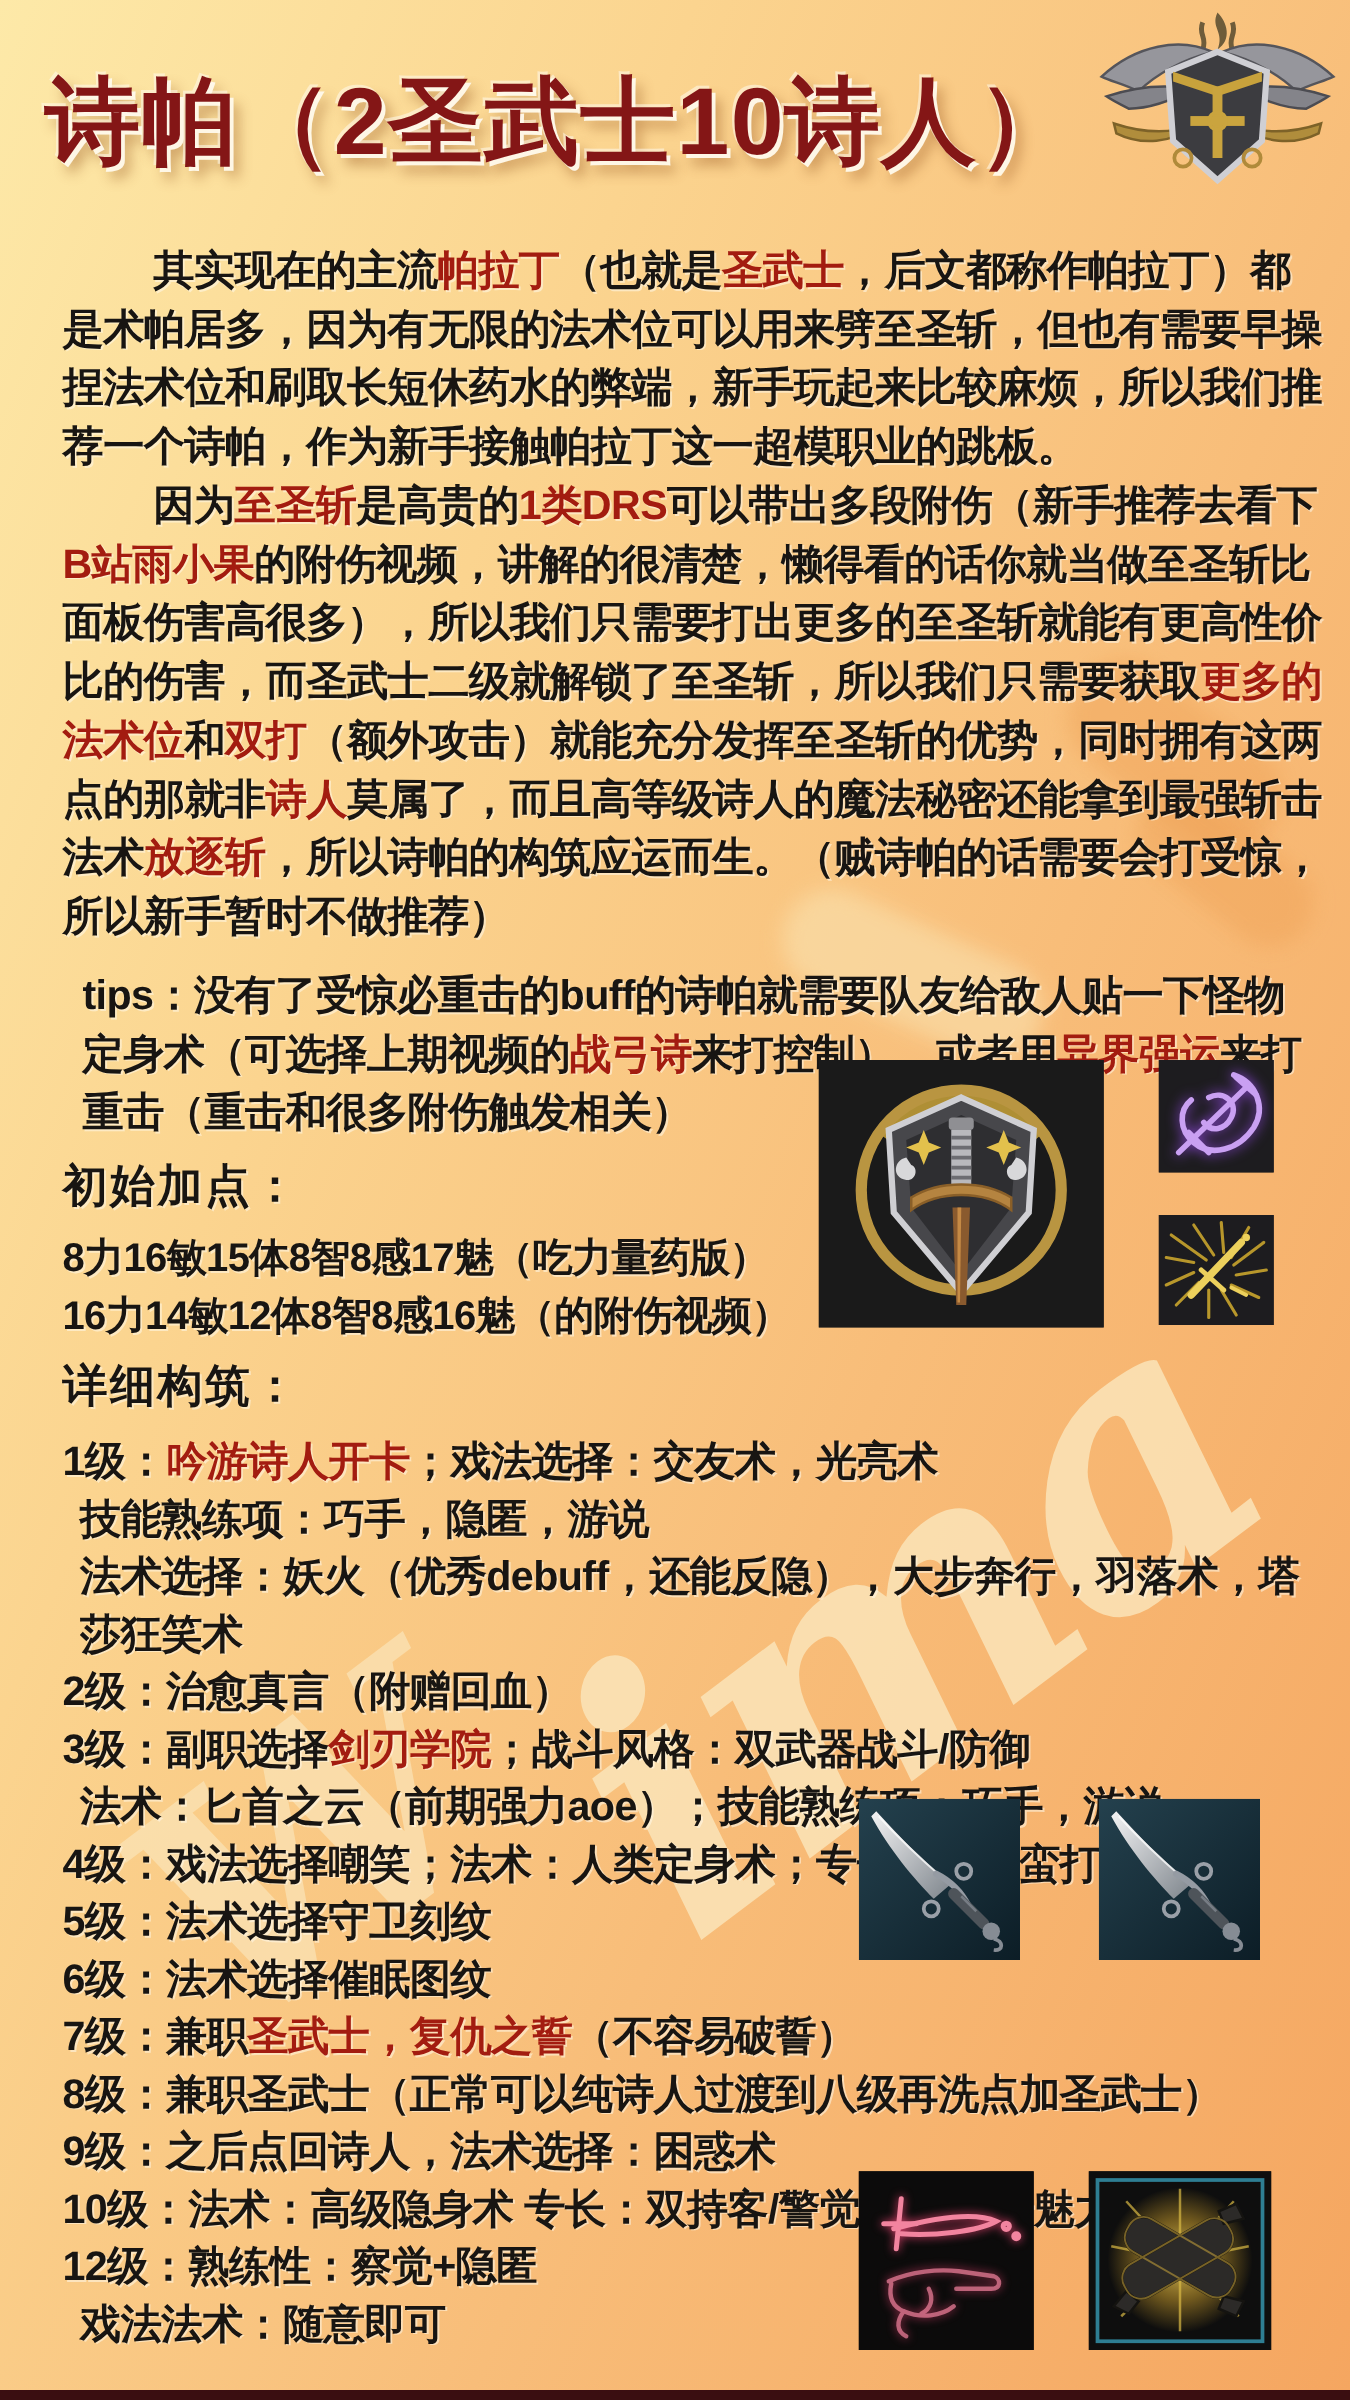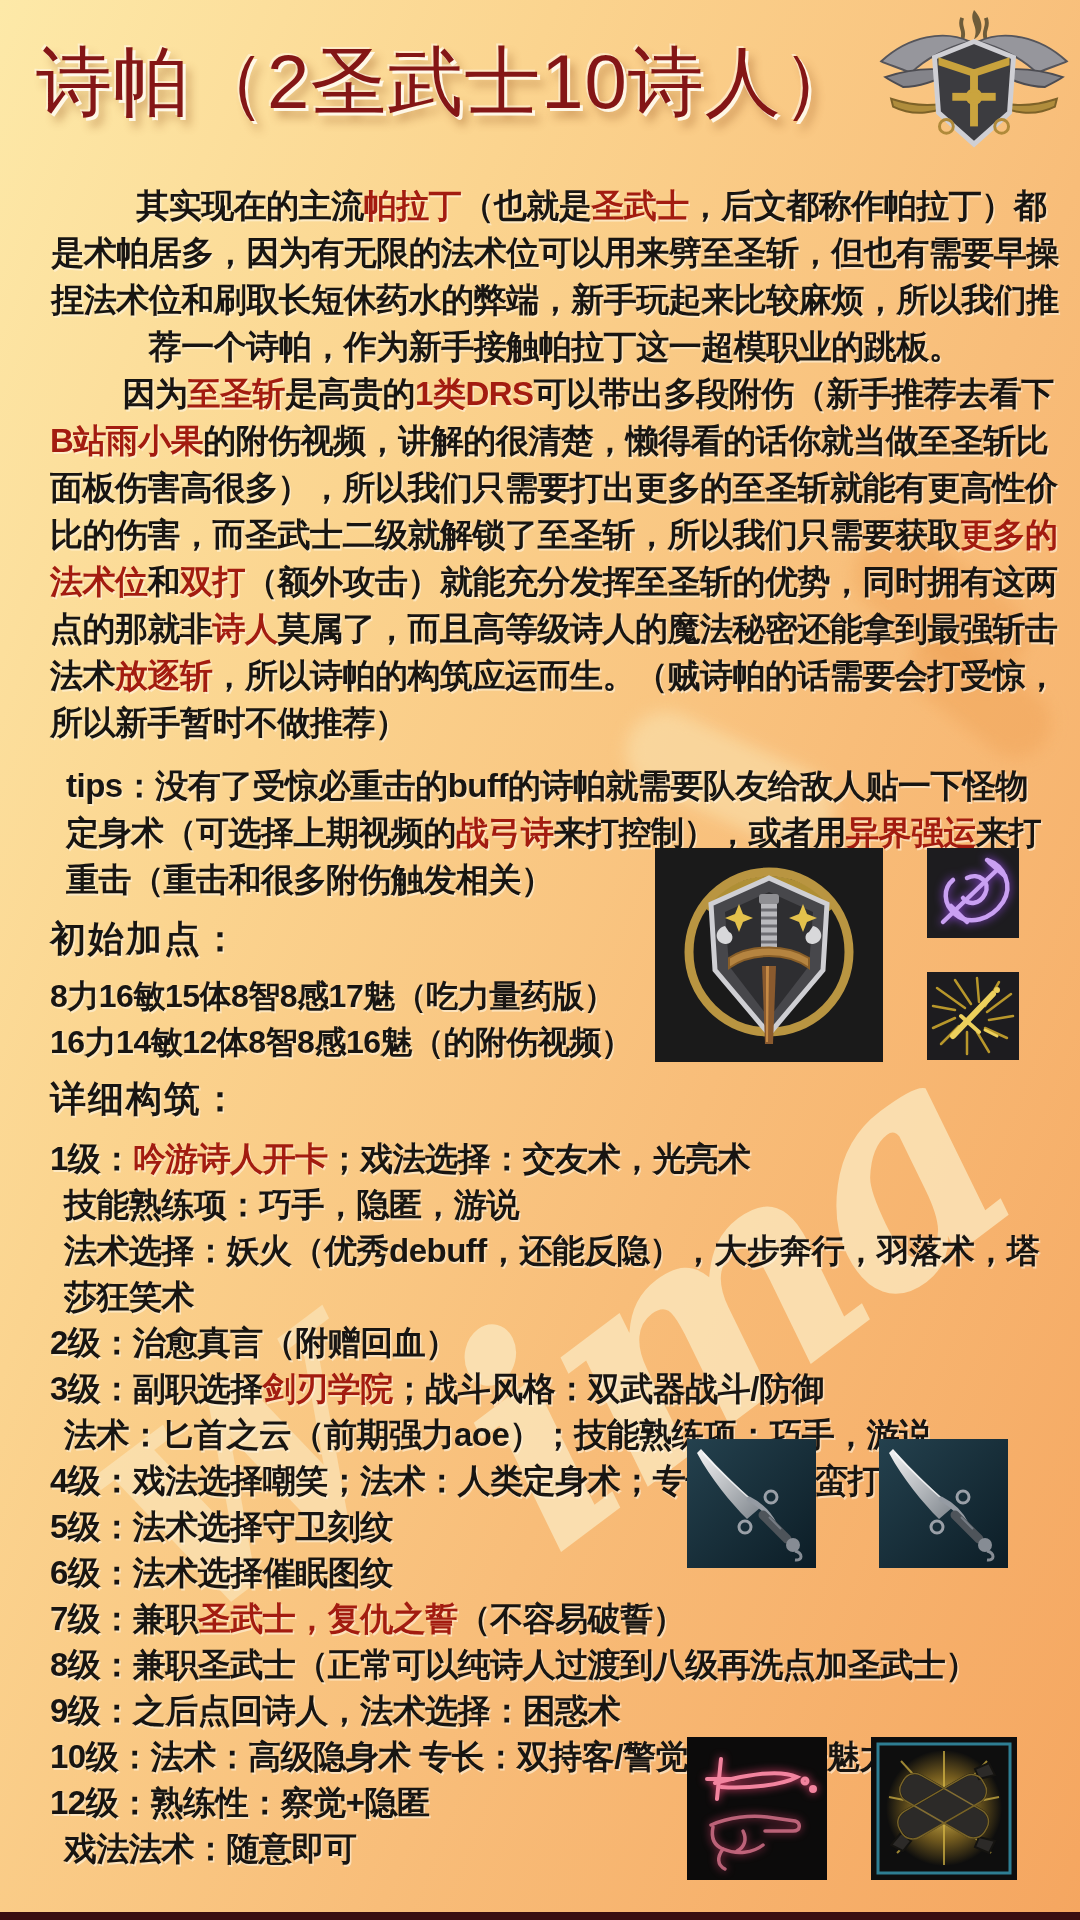--- a/index.html
+++ b/index.html
@@ -15,31 +15,31 @@
   .wm-side{left:110px; top:1330px; font-family:"DejaVu Serif",serif; font-style:italic;
     font-size:250px; color:#fbe7bd; opacity:.65; transform:rotate(-37deg);}
   .wm-blob{background:rgba(236,158,82,.38); filter:blur(8px); border-radius:40px;}
   .wm-b1{left:845px; top:560px; width:190px; height:90px; transform:rotate(38deg);}
   .wm-b2{left:900px; top:660px; width:160px; height:70px; transform:rotate(38deg);}
   .wm-b3{left:620px; top:740px; width:220px; height:80px; transform:rotate(24deg); background:rgba(250,228,178,.55);}
   
   .content{position:relative; z-index:1;}
   .header{position:relative; height:150px;}
   .title{
-    position:absolute; left:36px; top:44px; margin:0;
-    font-size:76px; line-height:1; letter-spacing:1px; color:#841616; font-weight:400;
+    position:absolute; left:36px; top:60px; margin:0;
+    font-size:76px; line-height:1; letter-spacing:1px; color:#841616; font-weight:700;
     text-shadow:3px 3px 0 rgba(255,250,236,.95),-2px -2px 0 rgba(255,250,236,.55),
       7px 9px 10px rgba(150,85,30,.45);
     white-space:nowrap;
   }
   .crest{position:absolute; left:874px; top:8px; width:200px; height:148px;}
   .bodytext{padding:0 20px 0 50px; font-size:33px; line-height:47px; letter-spacing:-.5px;
     text-shadow:1.5px 1.5px 0 rgba(255,250,235,.55);}
   .para{margin:0; text-indent:2.2em;}
-  .p1{margin-top:32px;text-align:center;}
+  .p1{margin-top:42px;}
   .tips{margin:16px;}
   .rd{color:#a31c10;}
   .h2{font-size:36px; line-height:1.1; margin:10px 0 14px; letter-spacing:2px; font-weight:900;}
   .h2b{margin:14px 0 18px;}
   .stat{font-size:32px; line-height:46px; white-space:nowrap;}
   .bl{font-size:33px; line-height:46px; white-space:nowrap;}
   .ind{padding-left:14px;}
   
   .icon{position:absolute; z-index:1;}
   .ic-shield{left:655px; top:848px; width:228px; height:214px; background:#1a1a1a;}

